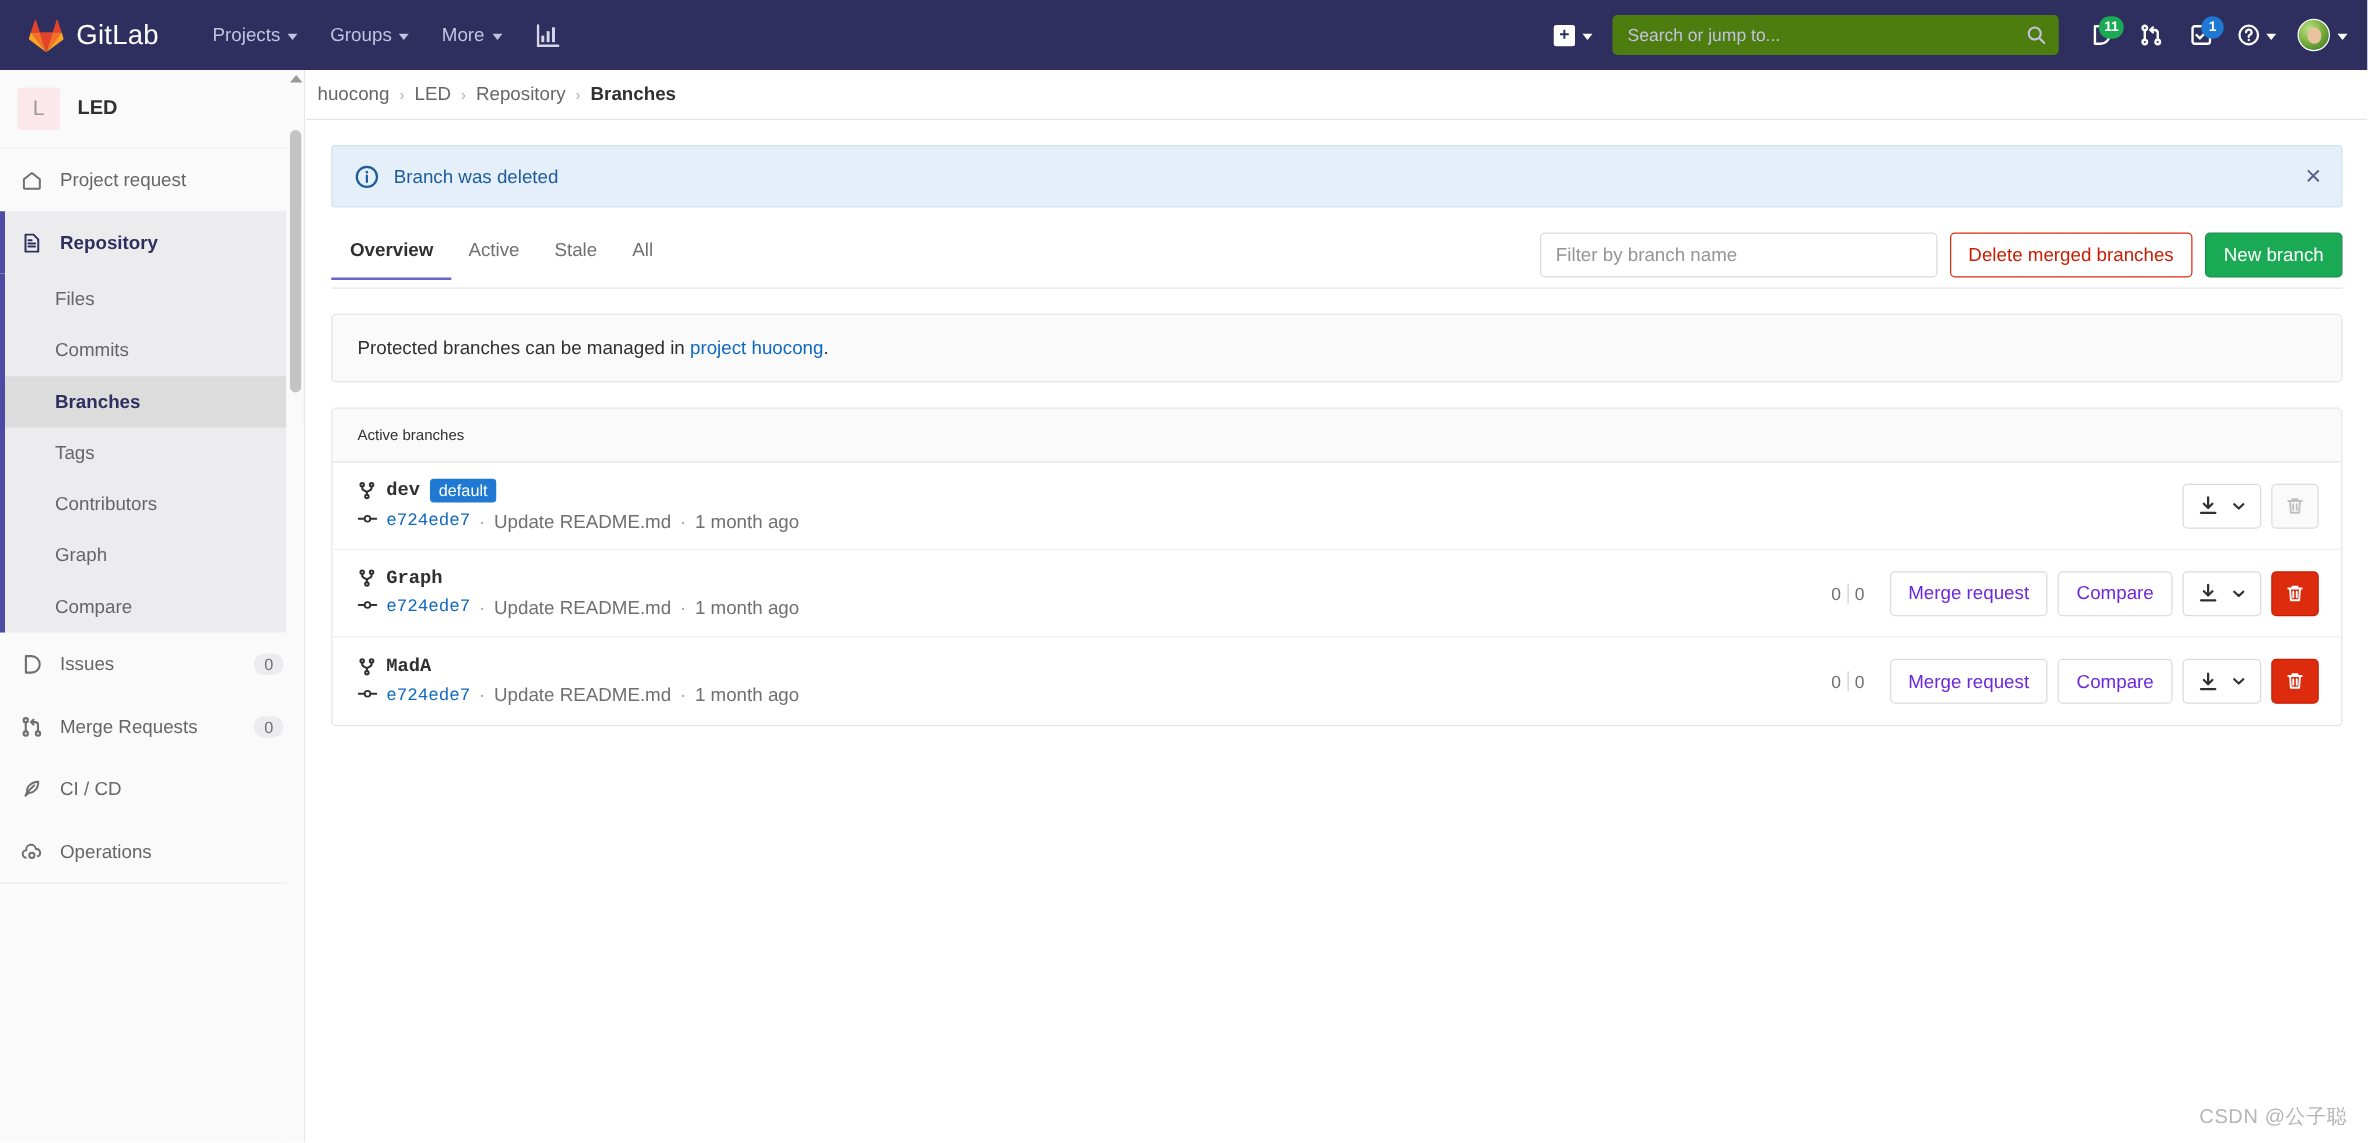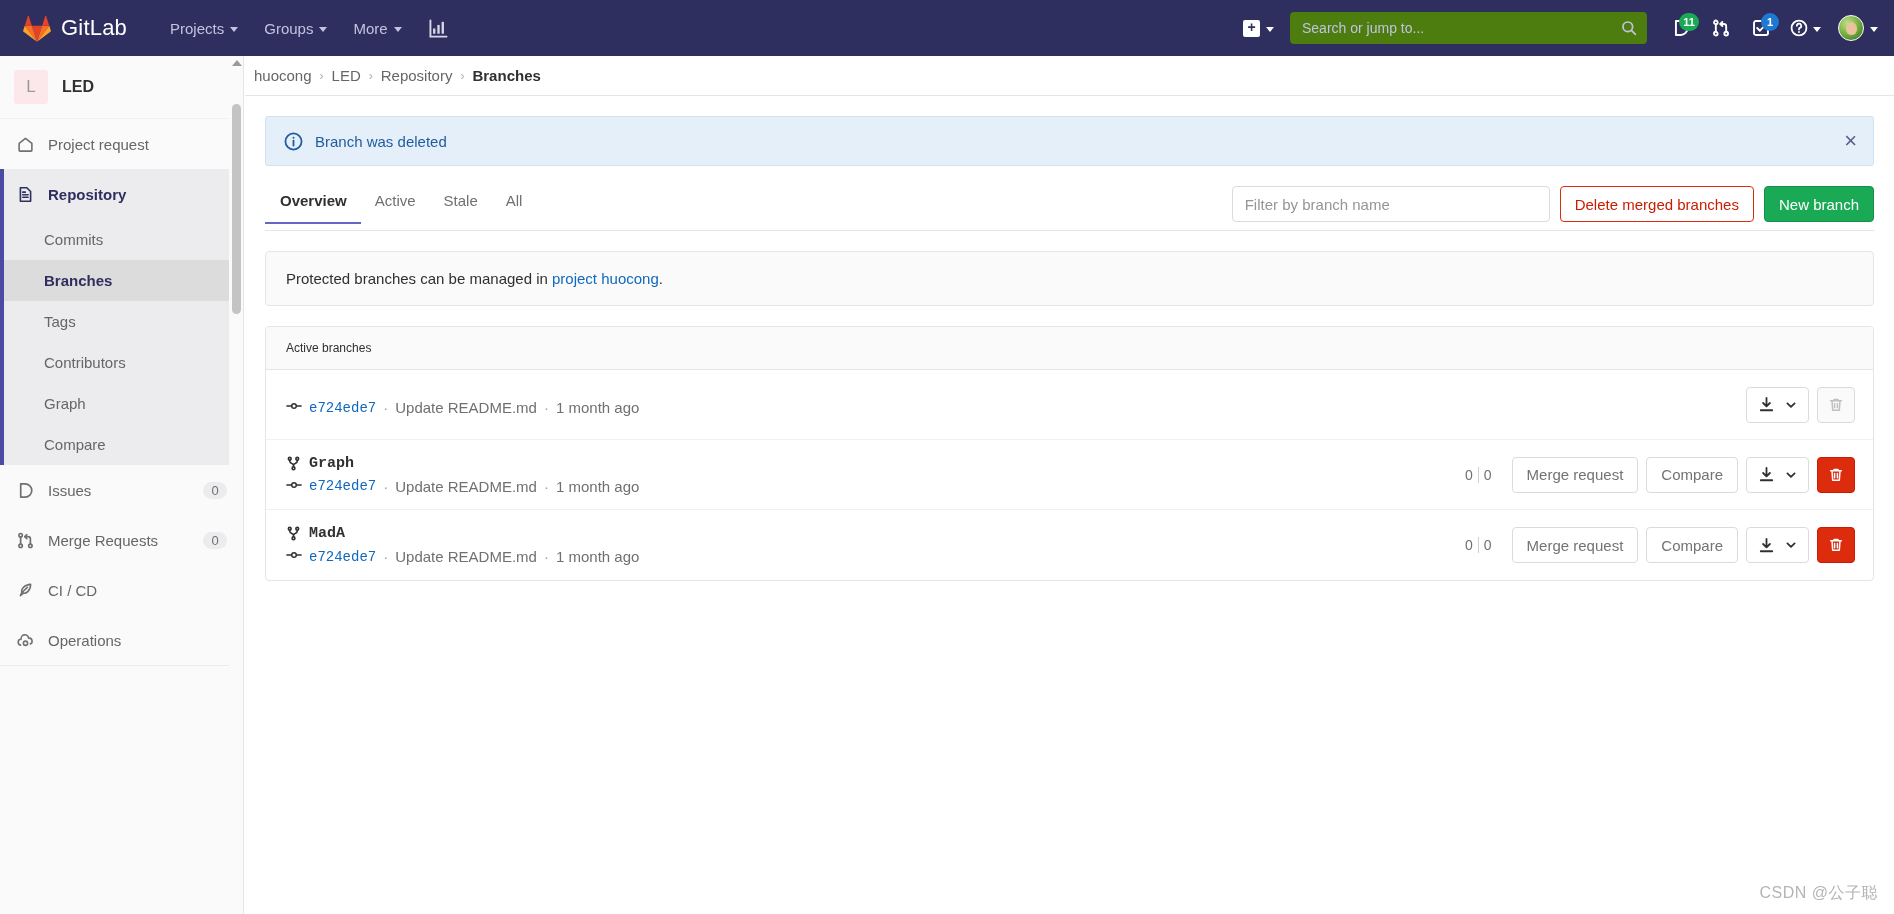--- a/index.html
+++ b/index.html
@@ -260,21 +260,21 @@
     display:flex; align-items:center; font-size:14px; color:#707070;
     margin-right: 20px; gap:0;
   }
   .divergence .behind { padding-right:5px; border-right:1px solid #d0d0d0; }
   .divergence .ahead { padding-left:5px; }
 
   .row-actions { display:flex; align-items:center; gap:8px; }
   .act-btn {
     height:36px; padding: 0 14px;
     border:1px solid #dbdbdb; border-radius:4px;
-    background:#fff; color:#737373; font-size:15px;
+    background:#fff; color:#6d28d9; font-size:15px;
     display:flex; align-items:center; justify-content:center;
     cursor:pointer; font-family:inherit; white-space:nowrap;
   }
   .dl-group {
     display:flex; align-items:center; gap:10px;
     height:36px; padding: 0 11px;
     border:1px solid #dbdbdb; border-radius:4px;
     background:#fff; cursor:pointer;
   }
   .icon-btn {
@@ -409,20 +409,23 @@
       <svg width="17" height="17" viewBox="0 0 16 16" fill="none" stroke="#2e2e5f" stroke-width="1.5">
         <path d="M3.2 1.6h6L12.8 5.2v9.2H3.2z" stroke-linejoin="round"></path>
         <path d="M5.4 8.2h5M5.4 10.6h5M5.4 5.8h2.4" stroke-linecap="round"></path>
       </svg>
     </span>
     <span>Repository</span>
   </div>
 
   <div class="subnav">
     <div class="sub-item">
+      <span>Files</span>
+    </div>
+    <div class="sub-item">
       <span>Commits</span>
     </div>
     <div class="sub-item current">
       <span>Branches</span>
     </div>
     <div class="sub-item">
       <span>Tags</span>
     </div>
     <div class="sub-item">
       <span>Contributors</span>
@@ -539,20 +542,32 @@
 
     <div class="note-card">
       <span>Protected branches can be managed in </span><a href="#">project huocong</a><span>.</span>
     </div>
 
     <div class="branch-panel">
       <div class="panel-head">Active branches</div>
 
       <div class="branch-row">
         <div class="branch-info">
+          <div class="branch-title">
+            <span class="br-icon">
+              <svg width="15" height="15" viewBox="0 0 16 16" fill="none" stroke="#303030" stroke-width="1.7">
+                <circle cx="4" cy="3" r="1.5"></circle>
+                  <circle cx="12" cy="3" r="1.5"></circle>
+                  <circle cx="8" cy="13" r="1.5"></circle>
+                <path d="M4 4.5v1.2c0 1.4 1.2 2 2.2 2.4.9.3 1.8.8 1.8 2v1.4M12 4.5v1.2c0 1.4-1.2 2-2.2 2.4-.9.3-1.8.8-1.8 2" stroke-linecap="round"></path>
+              </svg>
+            </span>
+            <span class="branch-name">dev</span>
+            <span class="default-badge">default</span>
+          </div>
           <div class="commit-line">
             <span>
               <svg width="16" height="14" viewBox="0 0 18 14" fill="none" stroke="#303030" stroke-width="1.6">
                 <circle cx="9" cy="7" r="2.6"></circle>
                   <path d="M1 7h5.4M11.6 7H17" stroke-linecap="round"></path>
               </svg>
             </span>
             <span class="commit-sha">e724ede7</span>
             <span class="commit-dot">·</span>
             <span>Update README.md</span>

